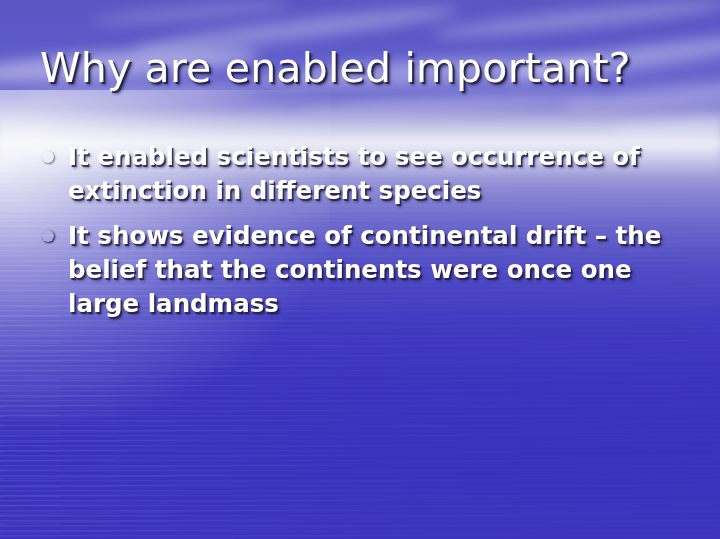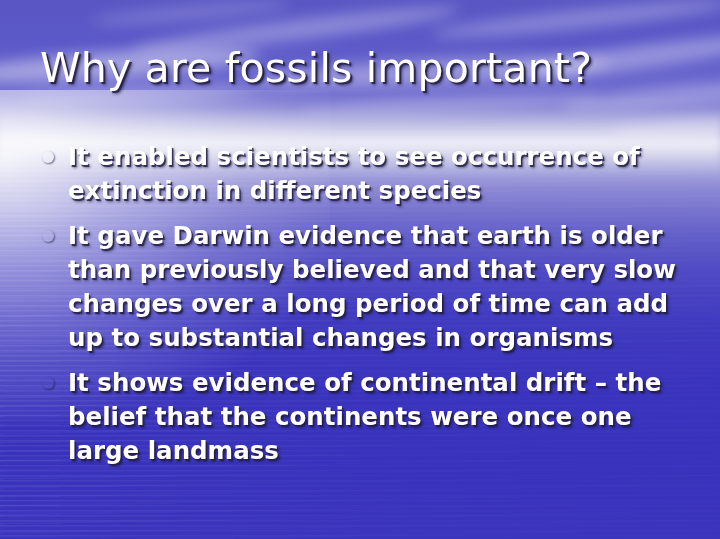--- a/index.html
+++ b/index.html
@@ -201,32 +201,31 @@
     <div class="wisp w10"></div>
   </div>
 
   <div class="horizon-glow"></div>
   <div class="ripples"></div>
   <div class="ripples2"></div>
   <div class="left-glow"></div>
 
   <div class="content">
 
-    <div class="slide-title">Why are fossils important?</div>
+    <div class="slide-title">Why are enabled important?</div>
 
     <ul class="bullet-list">
 
       <li class="bullet-item">
         <span class="bullet-marker"></span>
         <span class="bullet-text">It enabled scientists to see occurrence of extinction in different species</span>
       </li>
 
       <li class="bullet-item">
         <span class="bullet-marker"></span>
-        <span class="bullet-text">It gave Darwin evidence that earth is older than previously believed and that very slow changes over a long period of time can add up to substantial changes in organisms</span>
       </li>
 
       <li class="bullet-item">
         <span class="bullet-marker"></span>
         <span class="bullet-text">It shows evidence of continental drift – the belief that the continents were once one large landmass</span>
       </li>
 
     </ul>
   </div>
 </div>

